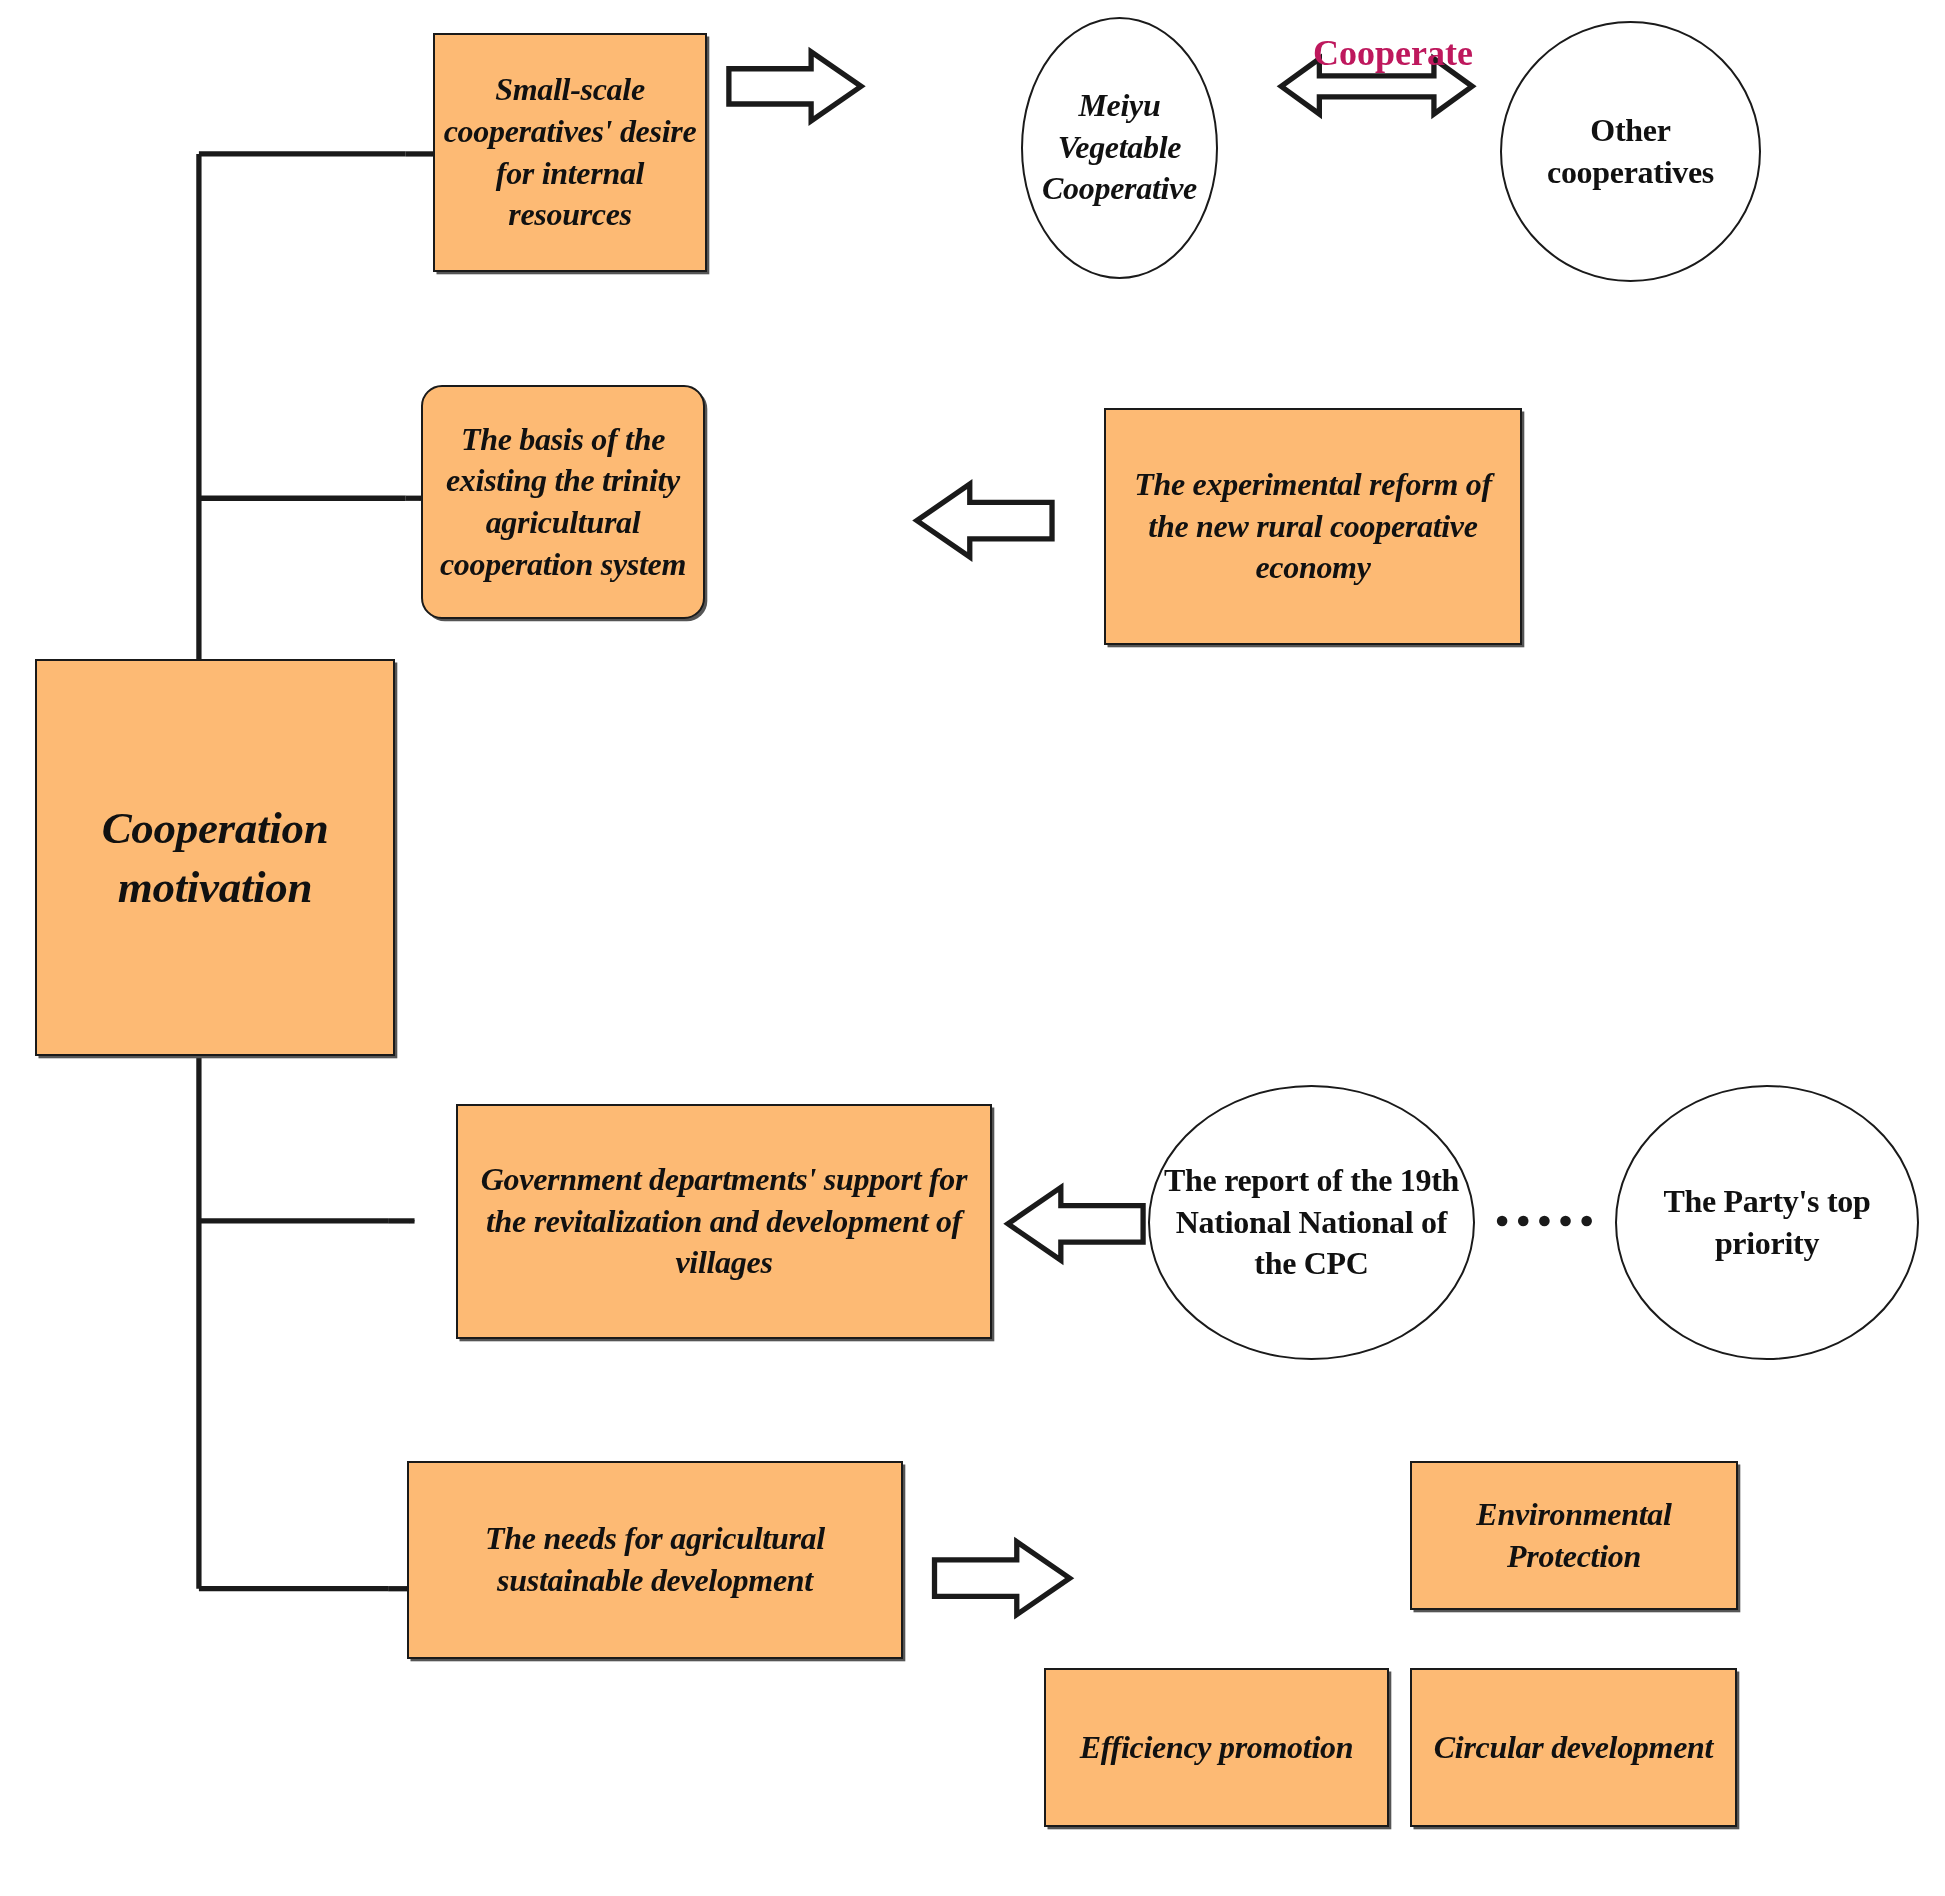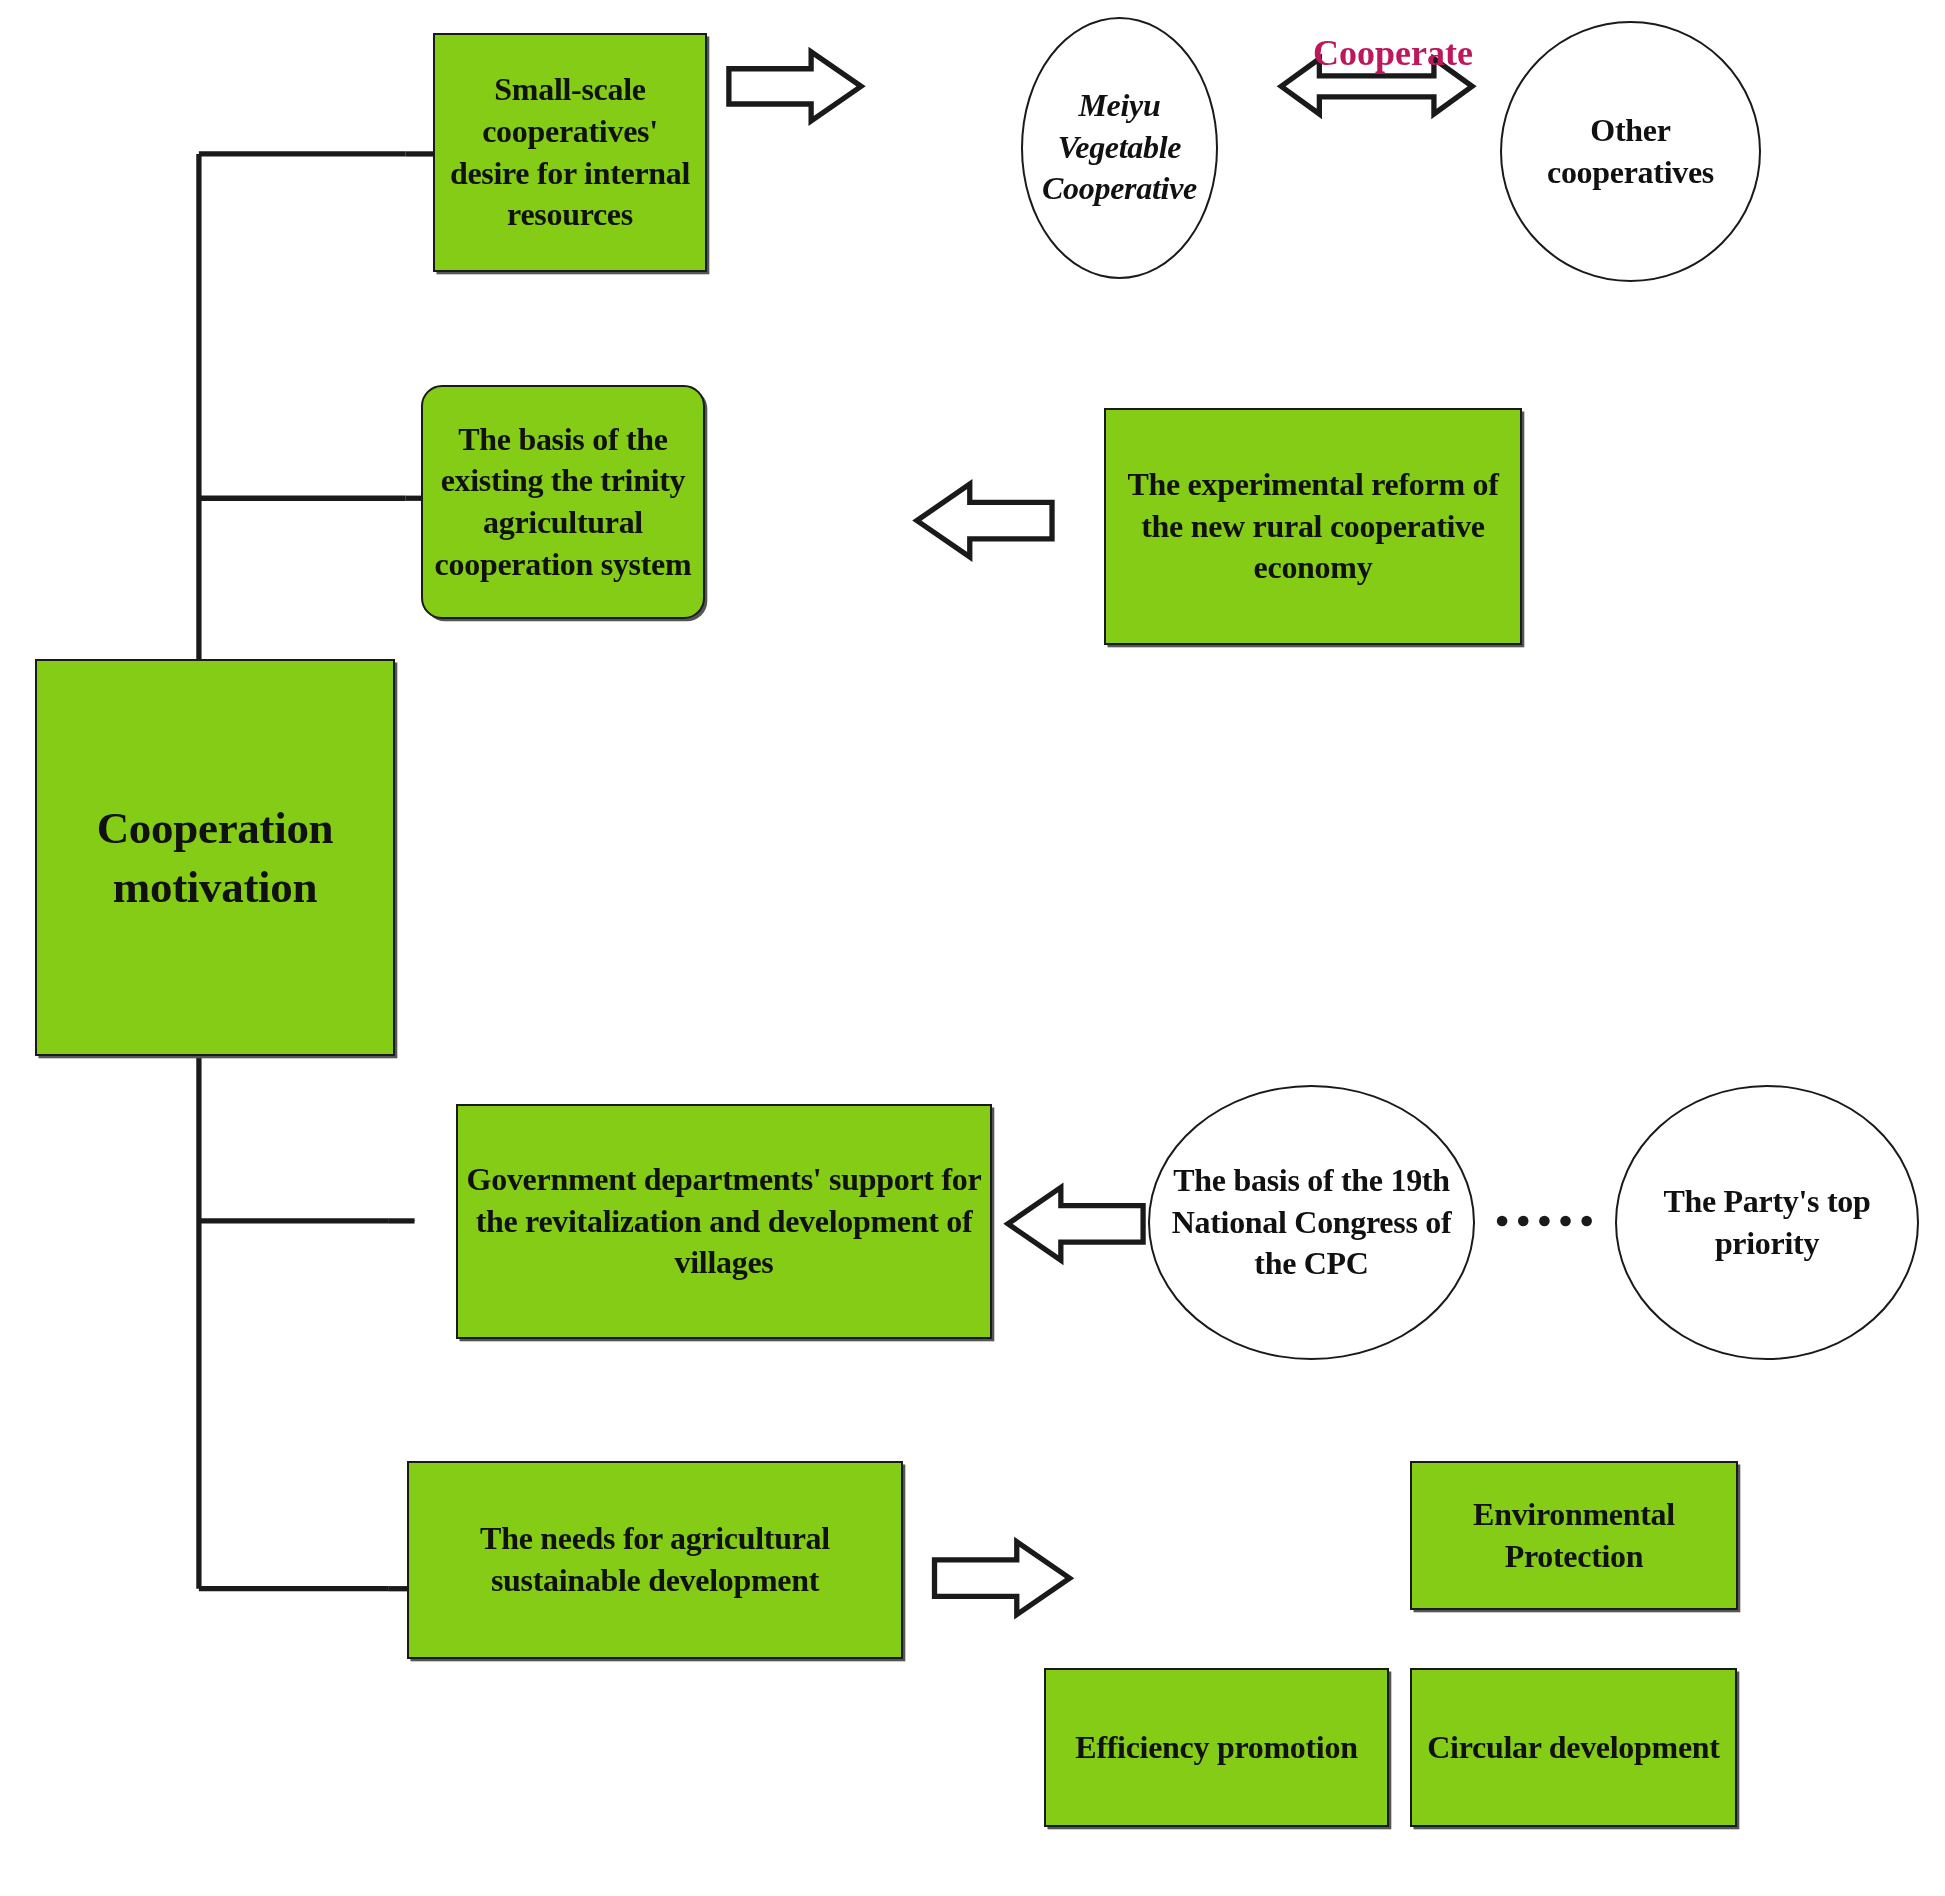--- a/index.html
+++ b/index.html
@@ -35,22 +35,23 @@
     text-align: center;
     color: #111111;
     font-weight: bold;
     font-family: "Liberation Serif", "DejaVu Serif", serif;
     line-height: 1.30;
     letter-spacing: -0.3px;
     z-index: 3;
   }
   .rect-node {
     border: 2.9px solid #1a1a1a;
-    background: #84cc16;
+    background: #fdba74;
     box-shadow: 2.9px 2.9px 0 -0.6px #555555;
+    font-style: italic;
   }
   .circle-node {
     border: 2.9px solid #1a1a1a;
     background: #ffffff;
     border-radius: 50%;
   }
   .label-free {
     position: absolute;
     color: #be185d;
     font-weight: bold;
@@ -149,21 +150,21 @@
 
   <div class="node circle-node" style="left:1021px; top:16.5px; width:197px; height:262px; font-size:32px;font-style:italic;">
     <span class="txt">Meiyu Vegetable Cooperative</span>
   </div>
 
   <div class="node circle-node" style="left:1500px; top:21px; width:261px; height:261px; font-size:32px;">
     <span class="txt">Other cooperatives</span>
   </div>
 
   <div class="node circle-node" style="left:1148px; top:1085px; width:327px; height:275px; font-size:32px;">
-    <span class="txt">The basis of the 19th National Congress of the CPC</span>
+    <span class="txt">The report of the 19th National National of the CPC</span>
   </div>
 
   <div class="node circle-node" style="left:1615px; top:1085px; width:304px; height:275px; font-size:32px;">
     <span class="txt">The Party's top priority</span>
   </div>
 
 
   <div class="node rect-node" style="left:1410px; top:1461px; width:328px; height:149px; font-size:32px;">
     <span class="txt">Environmental Protection</span>
   </div>

